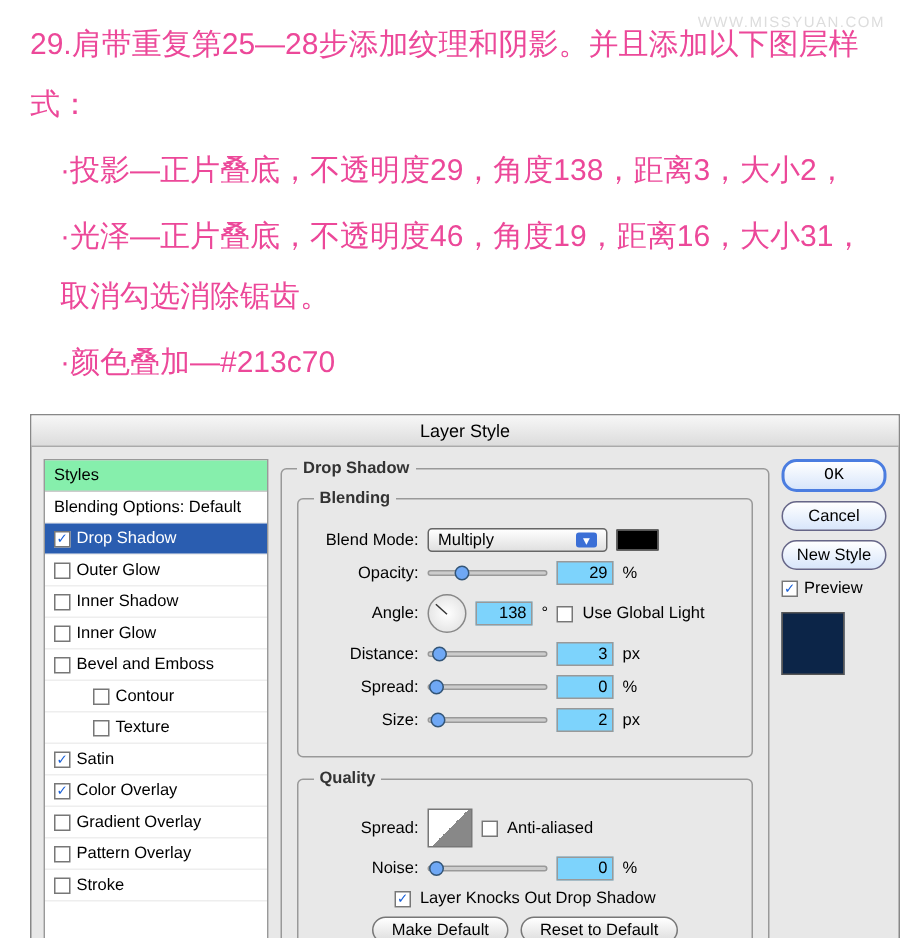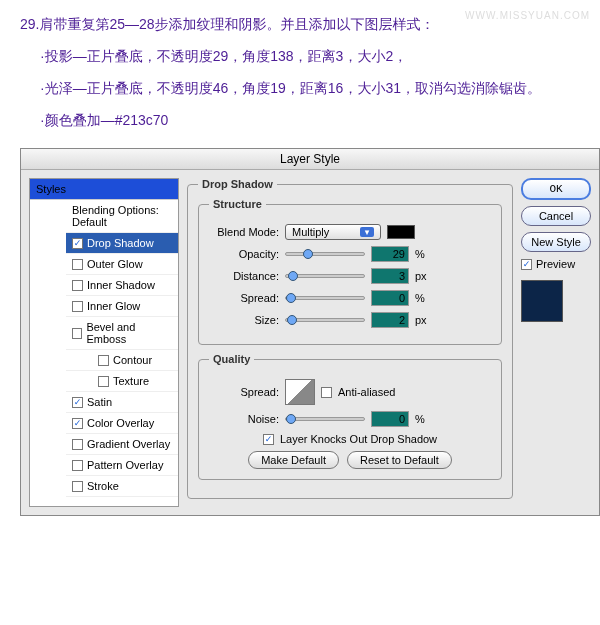--- a/index.html
+++ b/index.html
@@ -1,39 +1,39 @@
 <!DOCTYPE html>
 <html><head>
 <meta charset="utf-8">
 <style>
   * { box-sizing: border-box; margin: 0; padding: 0; }
   body { font-family: Arial, "Microsoft YaHei", sans-serif; font-size: 12px; background: #fff; width: 600px; }
-  .text-block { padding: 10px 20px 10px 20px; color: #4c1d95; line-height: 2; font-size: 14px; }
+  .text-block { padding: 10px 20px 10px 20px; color: #ec4899; line-height: 2; font-size: 20px; }
   .text-block .line { margin-bottom: 4px; }
   .watermark { position: absolute; top: 10px; right: 10px; color: #ddd; font-size: 10px; letter-spacing: 1px; }
   .dialog { margin-left: 20px; background: #e8e8e8; border: 1px solid #888; width: 580px; position: relative; }
   .titlebar { background: linear-gradient(#f7f7f7,#dcdcdc); border-bottom: 1px solid #aaa; text-align: center; font-size: 12px; padding: 3px 0; }
   .dialog-body { display: flex; padding: 8px; gap: 8px; }
   .styles-box { width: 150px; border: 1px solid #999; background: #fff; font-size: 11px; }
-  .styles-box .hdr { background: #1d4ed8; padding: 4px 6px; border-bottom: 1px solid #ccc; }
-  .styles-box .row { padding: 4px 6px; border-bottom: 1px solid #eee; display: flex; align-items: center; gap: 4px; margin-left: 36px; }
+  .styles-box .hdr { background: #86efac; padding: 4px 6px; border-bottom: 1px solid #ccc; }
+  .styles-box .row { padding: 4px 6px; border-bottom: 1px solid #eee; display: flex; align-items: center; gap: 4px; }
   .styles-box .row.selected { background: #2a5db0; color: #fff; }
   .styles-box .row.sub { padding-left: 32px; }
   .cb { width: 11px; height: 11px; border: 1px solid #777; background: #fff; display: inline-flex; align-items: center; justify-content: center; font-size: 9px; color: #1a60d8; }
   .panel { flex: 1; }
   fieldset { border: 1px solid #999; border-radius: 4px; padding: 8px 10px 10px; margin-bottom: 8px; }
   legend { font-size: 11px; color: #333; padding: 0 4px; font-weight: bold; }
   .field { display: flex; align-items: center; margin: 6px 0; gap: 6px; font-size: 11px; }
   .field .lbl { width: 70px; text-align: right; }
-  .select { background: linear-gradient(#fff,#e0e0e0); border: 1px solid #666; border-radius: 3px; padding: 1px 6px; width: 96px; display: flex; justify-content: space-between; align-items: center; }
+  .select { background: linear-gradient(#fff,#e0e0e0); border: 1px solid #666; border-radius: 3px; padding: 1px 6px; width: 120px; display: flex; justify-content: space-between; align-items: center; }
   .select .arrow { background: #3b6fd6; color: #fff; width: 14px; text-align: center; border-radius: 2px; font-size: 9px; }
   .swatch { width: 28px; height: 14px; background: #000; border: 1px solid #555; }
   .slider { width: 80px; height: 4px; background: #ccc; border: 1px solid #999; position: relative; border-radius: 2px; }
   .slider .thumb { position: absolute; top: -4px; width: 10px; height: 10px; background: #6fa8f5; border: 1px solid #357; border-radius: 50%; }
-  .num { width: 38px; border: 1px solid #999; background: #0f766e; padding: 1px 3px; text-align: right; font-size: 11px; }
+  .num { width: 38px; border: 1px solid #999; background: #7dd3fc; padding: 1px 3px; text-align: right; font-size: 11px; }
   .dial { width: 26px; height: 26px; border: 1px solid #888; border-radius: 50%; background: radial-gradient(#fff,#ddd); position: relative; }
   .dial .hand { position: absolute; width: 10px; height: 1px; background: #333; top: 12px; left: 12px; transform-origin: left; transform: rotate(-138deg); }
   .contour-sw { width: 30px; height: 26px; border: 1px solid #777; background: linear-gradient(135deg,#fff 50%,#888 50%); }
   .btnrow { display: flex; gap: 8px; justify-content: center; margin-top: 4px; }
   .btn { background: linear-gradient(#fff,#dcdcdc); border: 1px solid #777; border-radius: 10px; padding: 2px 12px; font-size: 11px; }
   .rightcol { width: 70px; display: flex; flex-direction: column; gap: 6px; align-items: stretch; }
   .rightcol .abtn { background: linear-gradient(#fff,#d8e6fb); border: 1px solid #668; border-radius: 10px; padding: 3px 4px; text-align: center; font-size: 11px; white-space: nowrap; overflow: hidden; }
   .rightcol .abtn.primary { border: 2px solid #4b7de0; font-family: Liberation Mono, monospace; }
   .preview-cb { display: flex; align-items: center; gap: 4px; font-size: 11px; }
   .preview-sw { width: 42px; height: 42px; background: #0c2548; border: 1px solid #555; margin-top: 4px; }
@@ -104,36 +104,46 @@
       <div class="row">
           <span class="cb"></span>
           <span>Stroke</span>
         </div>
     </div>
 
     <div class="panel">
       <fieldset>
         <legend>Drop Shadow</legend>
         <fieldset>
-          <legend>Structure</legend>
+          <legend>Blending</legend>
           <div class="field">
             <span class="lbl">Blend Mode:</span>
             <div class="select">
               <span>Multiply</span>
               <span class="arrow">▾</span>
             </div>
             <span class="swatch"></span>
           </div>
           <div class="field">
             <span class="lbl">Opacity:</span>
             <span class="slider">
                 <span class="thumb" style="left:22%"></span>
               </span>
             <span class="num">29</span>
             <span>%</span>
+          </div>
+          <div class="field">
+            <span class="lbl">Angle:</span>
+            <span class="dial">
+                <span class="hand"></span>
+              </span>
+            <span class="num">138</span>
+            <span>°</span>
+            <span class="cb"></span>
+            <span>Use Global Light</span>
           </div>
           <div class="field">
             <span class="lbl">Distance:</span>
             <span class="slider">
                 <span class="thumb" style="left:2%"></span>
               </span>
             <span class="num">3</span>
             <span>px</span>
           </div>
           <div class="field">

